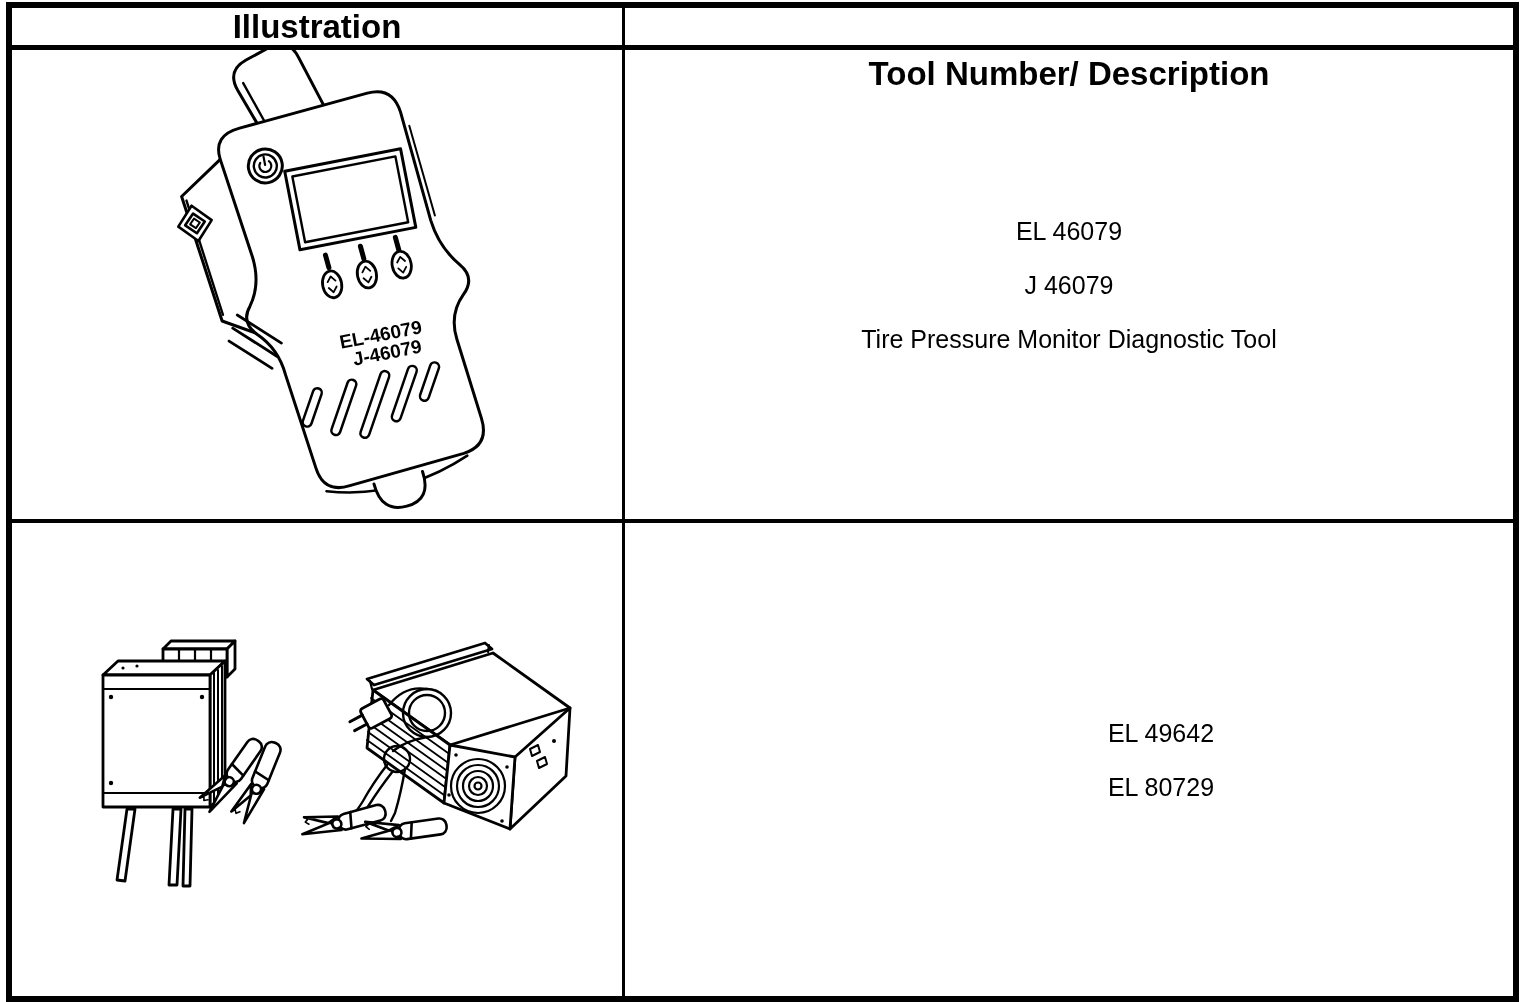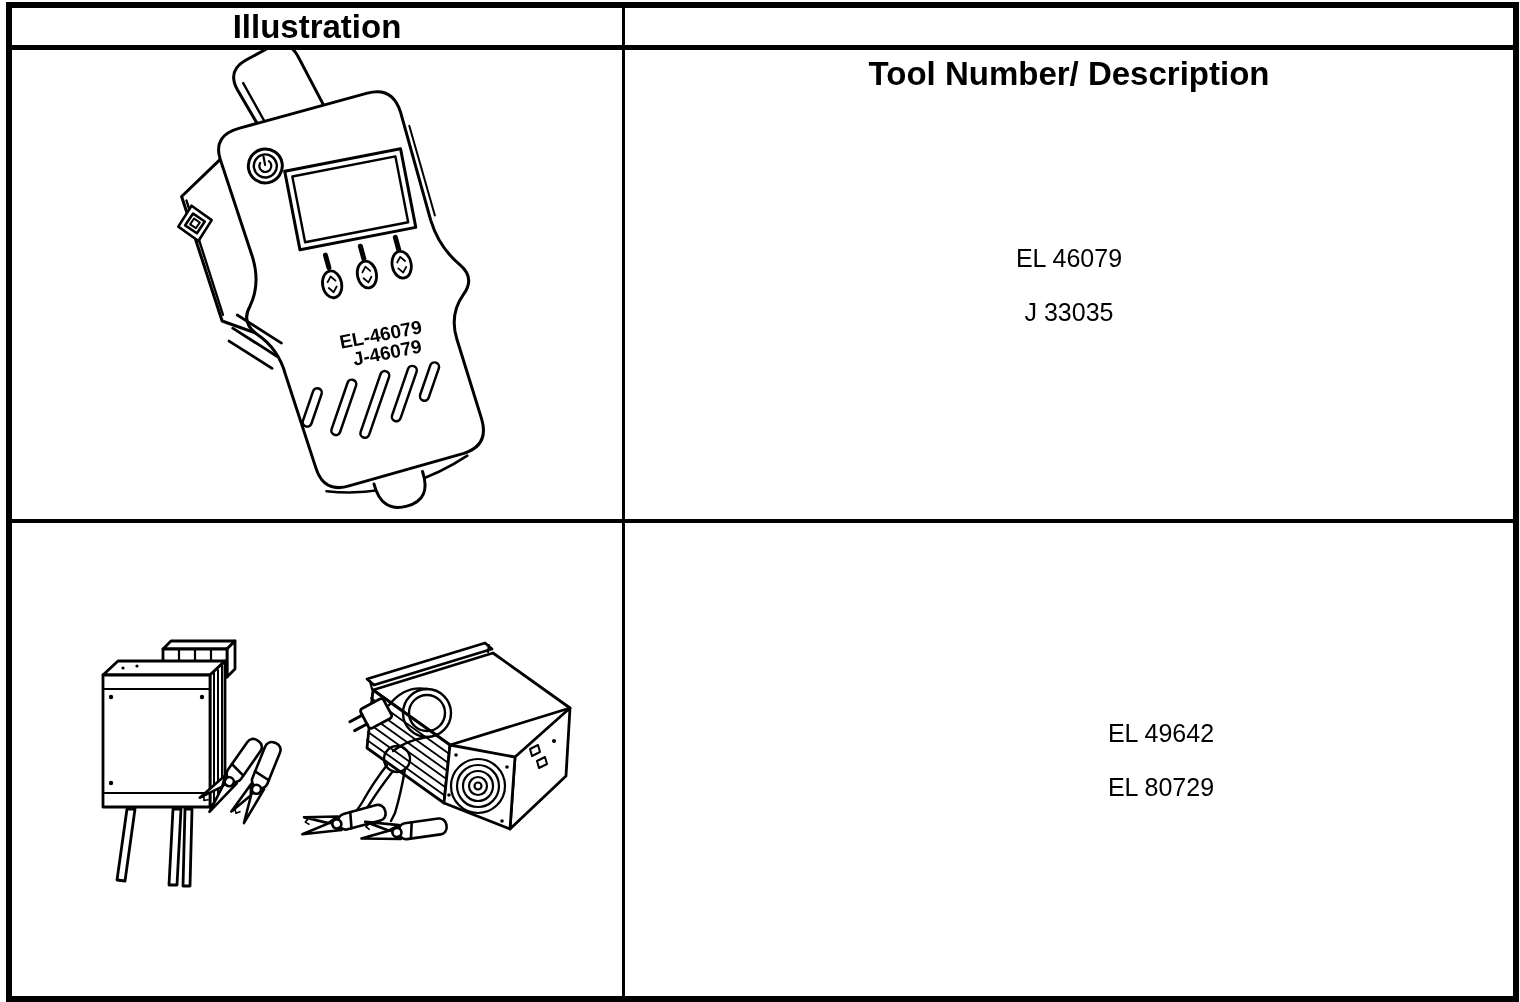--- a/index.html
+++ b/index.html
@@ -107,21 +107,22 @@
 
     <g>
       <path d="M 150 438 Q 222 460 295 430" stroke-width="2.6"></path>
       <path d="M 198 440 Q 200 470 226 468 Q 252 466 248 437" fill="#fff"></path>
     </g>
   </g>
 </svg>
 
 <div class="abs cell" id="row1-desc">
   <div class="body-line">EL 46079</div>
-  <div class="body-line">J 33035</div>
+  <div class="body-line">J 46079</div>
+  <div class="body-line">Tire Pressure Monitor Diagnostic Tool</div>
 </div>
 
 <svg class="abs" id="illustration-2" width="500" height="260" viewBox="0 0 500 260">
   <defs>
     <g id="clip" stroke="#000" fill="#fff" stroke-width="2.6" stroke-linejoin="round" stroke-linecap="round">
       <rect x="-8" y="-54" width="16" height="48" rx="7"></rect>
       <path d="M -8 -20 L 8 -17" fill="none"></path>
       <path d="M -7 -7 L -15 26 L -3 4 Z"></path>
       <path d="M 7 -7 L 1 32 L -3 2 Z"></path>
       <path d="M -15 26 l 3 -3 l 2 3 l 3 -3" fill="none" stroke-width="1.6"></path>

